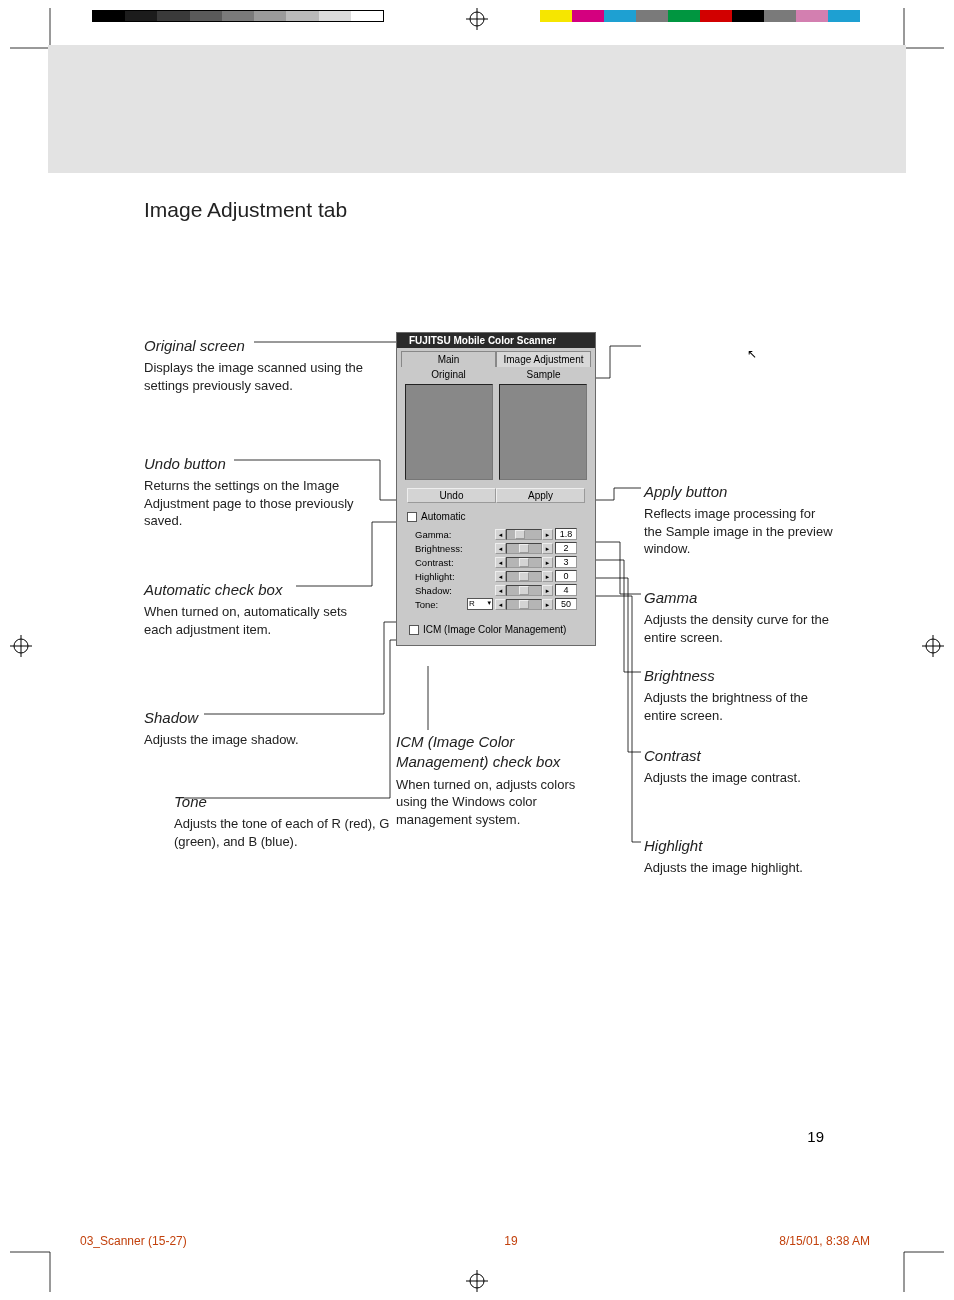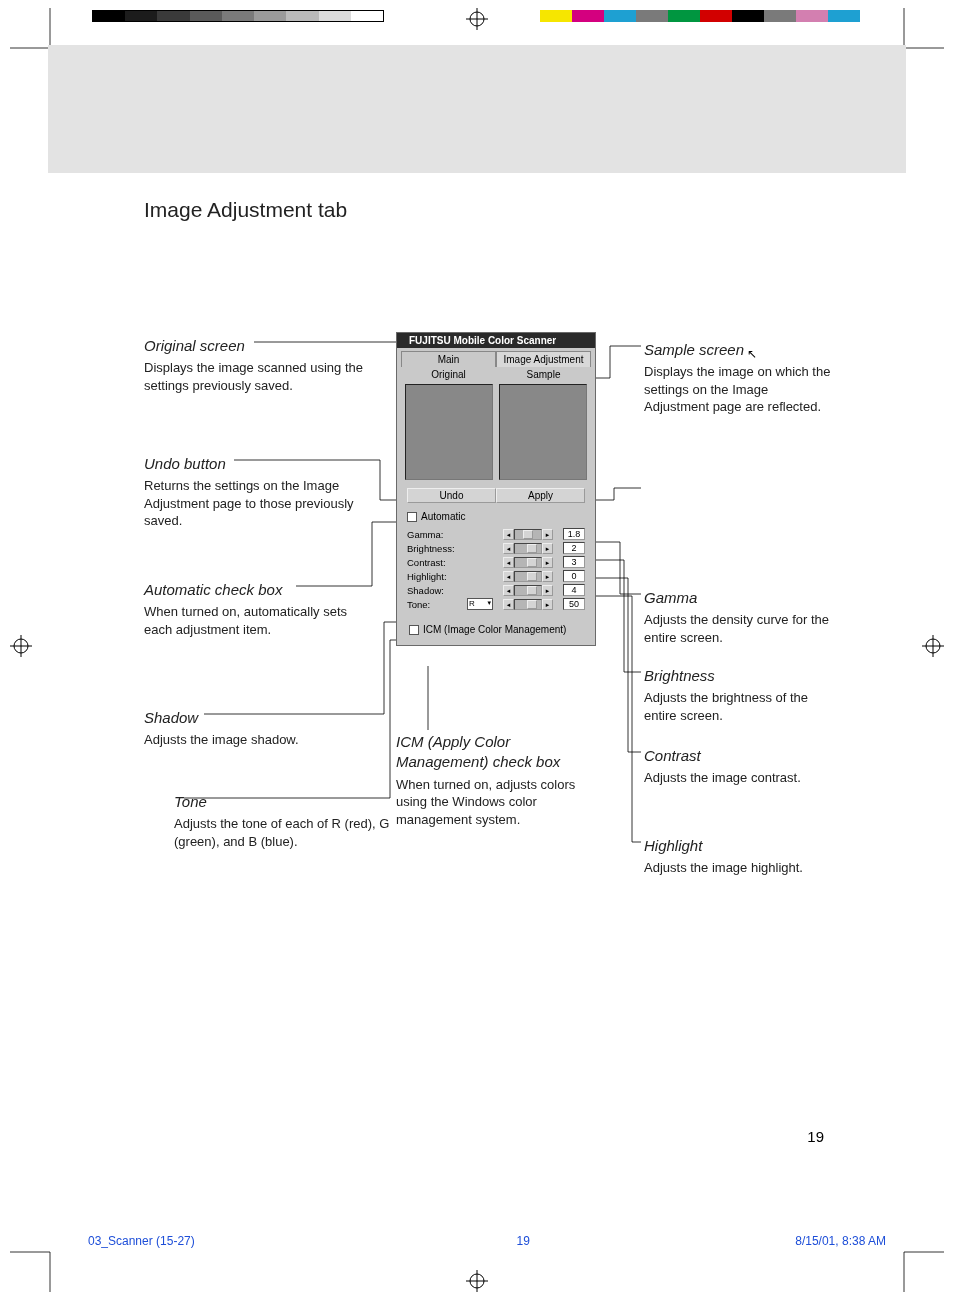--- a/index.html
+++ b/index.html
@@ -32,36 +32,36 @@
   .tab.active { background: #d8d8d8; }
   .subheads { display: flex; padding: 2px 6px; gap: 4px; }
   .subheads div { flex: 1; text-align: center; font-size: 10px; }
   .previews { display: flex; gap: 6px; padding: 2px 8px; }
   .preview { flex: 1; height: 96px; background: #888; border: 1px inset #777; }
   .btnrow { display: flex; padding: 6px 10px; }
   .btn { flex: 1; text-align: center; background: #d4d4d4; border: 1px outset #eee; padding: 1px 0; font-size: 10px; }
   .chk-row { display: flex; align-items: center; padding: 2px 10px; font-size: 10px; gap: 4px;}
   .chk { width: 10px; height: 10px; border: 1px solid #555; background: #fff; display:inline-block;}
   .adjrows { padding: 2px 10px 6px 10px; }
-  .adj { display: flex; align-items: center; gap: 10px; margin: 2px 0; font-size: 9.5px; }
+  .adj { display: flex; align-items: center; gap: 2px; margin: 2px 8px; font-size: 9.5px; }
   .adj .lbl { width: 50px; }
   .adj .tone-sel { width: 26px; height:12px; border:1px solid #555; background:#fff; font-size:8px; text-align:left; padding:0 1px; position:relative;}
   .adj .tone-sel::after{content:"▾"; position:absolute; right:1px; font-size:7px;}
   .scroll { display: flex; align-items: center; flex:1; }
   .ar { width: 11px; height: 11px; border: 1px outset #eee; background: #d4d4d4; text-align:center; line-height:9px; font-size:7px;}
   .track { flex:1; height:11px; background:#b5b5b5; border:1px inset #999; position:relative;}
   .thumb { position:absolute; top:0; width:10px; height:9px; background:#d4d4d4; border:1px outset #eee;}
   .val { width: 22px; height:12px; border:1px inset #999; background:#fff; font-size:9px; text-align:center; padding:0 1px;}
   .icm-row { padding: 6px 7px 10px 12px; font-size: 10px; display:flex; align-items:center; gap:4px;}
 
   .cursor { position:absolute; left: 350px; top: 14px; font-size:12px; }
 
   
   .pageno { position: absolute; right: 130px; top: 1128px; font-size: 15px; }
-  .footer { position: absolute; left: 80px; right: 68px; top: 1234px; display:flex; font-size: 12px; color:#1d4ed8;margin-left:8px;}
+  .footer { position: absolute; left: 80px; right: 84px; top: 1234px; display:flex; font-size: 12px; color:#c2410c;}
   .footer .f1{flex:1.3;}
   .footer .f2{flex:1; text-align:center;}
   .footer .f3{flex:1; text-align:right;}
 
 </style>
 </head>
 <body>
 
 <svg class="leader" style="left:10px; top:8px;" width="60" height="60">
     <path d="M0 40 H40 M40 0 V40"></path>
@@ -139,27 +139,27 @@
     <div class="callout" style="left:0; top:376px; width:220px;">
       <div class="ct-title">Shadow</div>
       <div>Adjusts the image shadow.</div>
     </div>
     <div class="callout" style="left:0; top:460px; width:220px;margin-left:30px;">
       <div class="ct-title">Tone</div>
       <div>Adjusts the tone of each of R (red), G (green), and B (blue).</div>
     </div>
 
     <div class="callout" style="left:252px; top:400px; width:200px;">
-      <div class="ct-title">ICM (Apply Color Management) check box</div>
+      <div class="ct-title">ICM (Image Color Management) check box</div>
       <div>When turned on, adjusts colors using the Windows color management system.</div>
     </div>
 
-    <div class="callout" style="left:500px; top:8px; width:190px;">
-      <div class="ct-title">Sample screen</div>
-      <div>Displays the image on which the settings on the Image Adjustment page are reflected.</div>
+    <div class="callout" style="left:500px; top:150px; width:190px;">
+      <div class="ct-title">Apply button</div>
+      <div>Reflects image processing for the Sample image in the preview window.</div>
     </div>
     <div class="callout" style="left:500px; top:256px; width:190px;">
       <div class="ct-title">Gamma</div>
       <div>Adjusts the density curve for the entire screen.</div>
     </div>
     <div class="callout" style="left:500px; top:334px; width:190px;">
       <div class="ct-title">Brightness</div>
       <div>Adjusts the brightness of the entire screen.</div>
     </div>
     <div class="callout" style="left:500px; top:414px; width:190px;">

